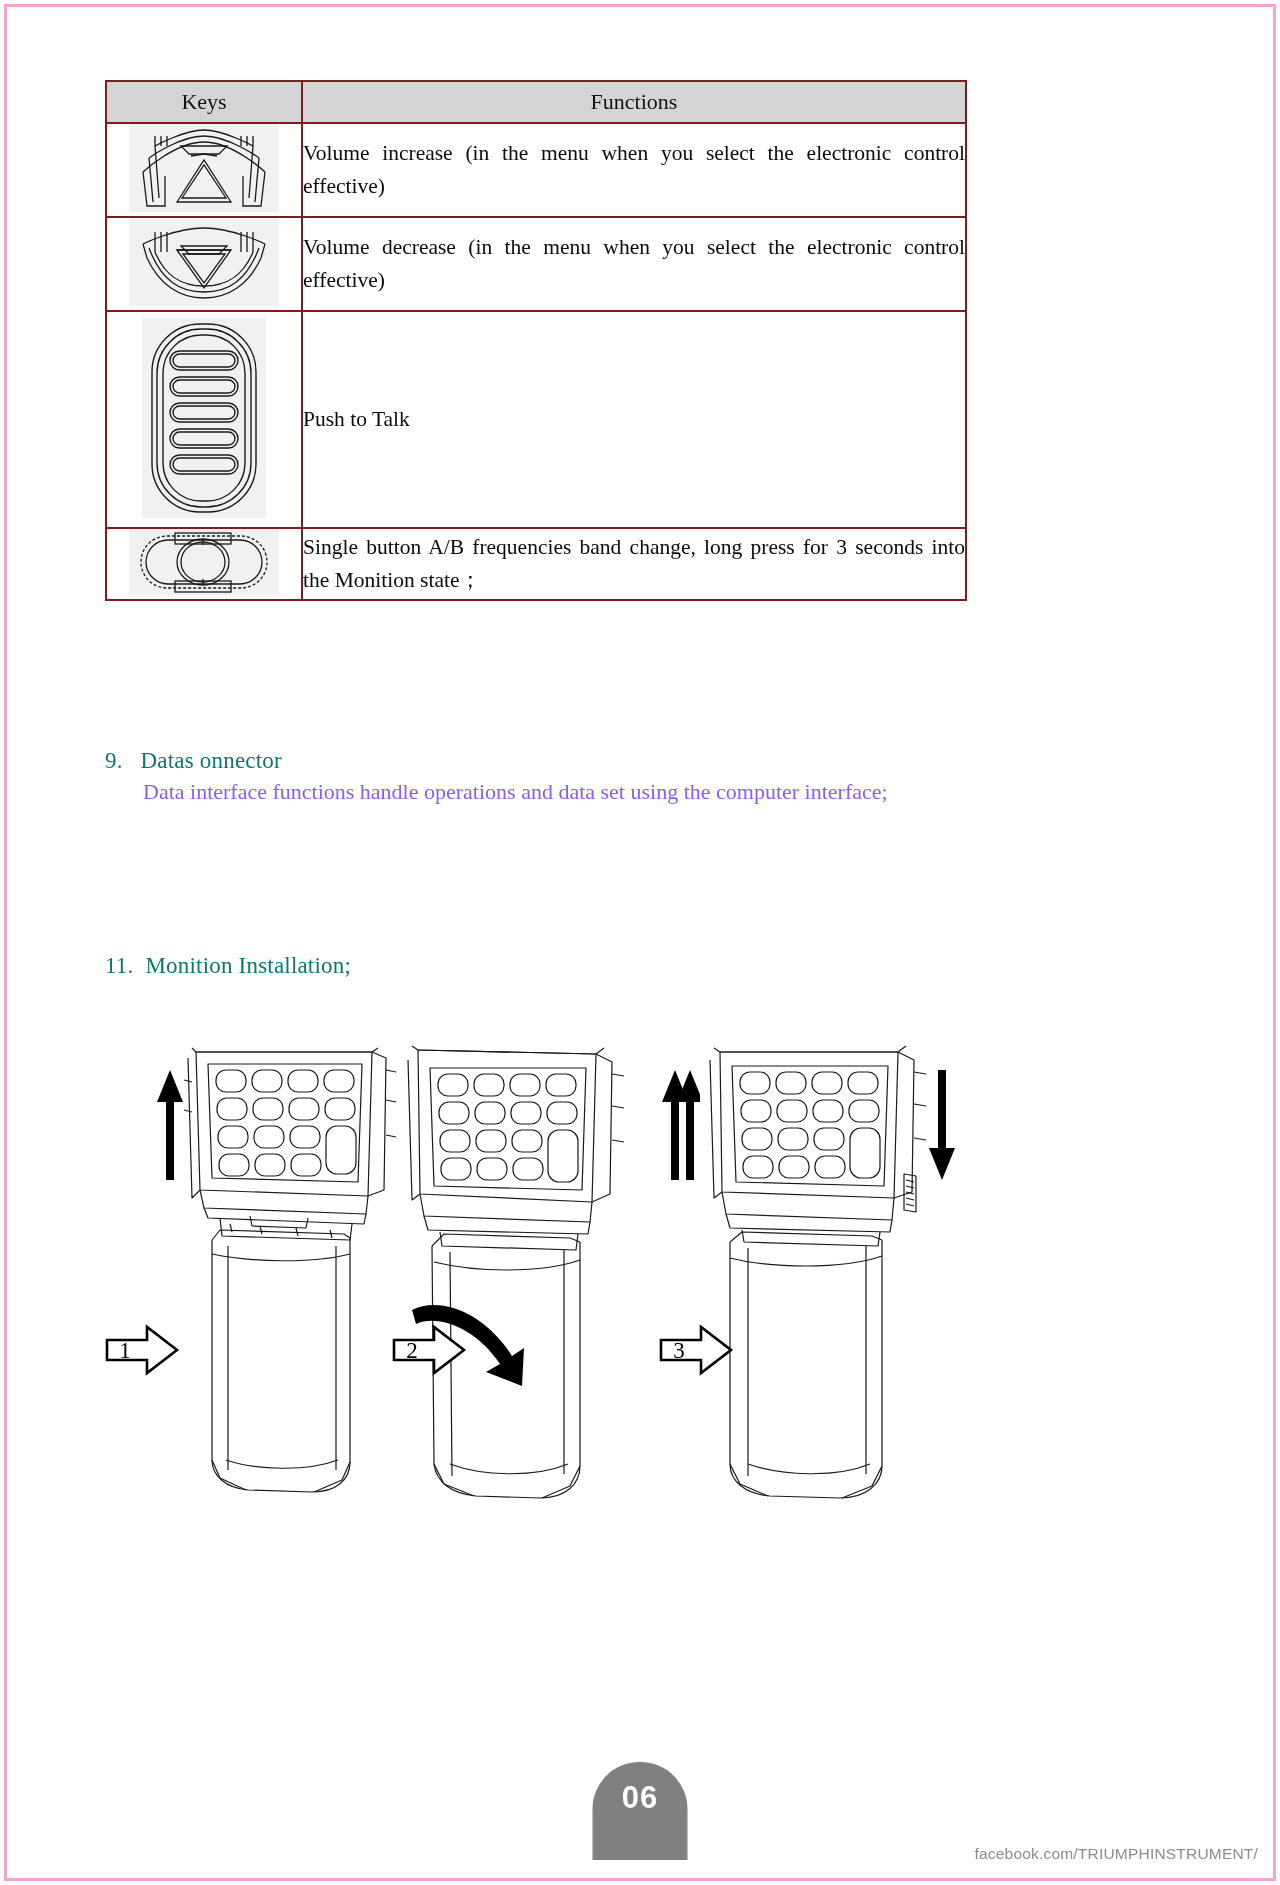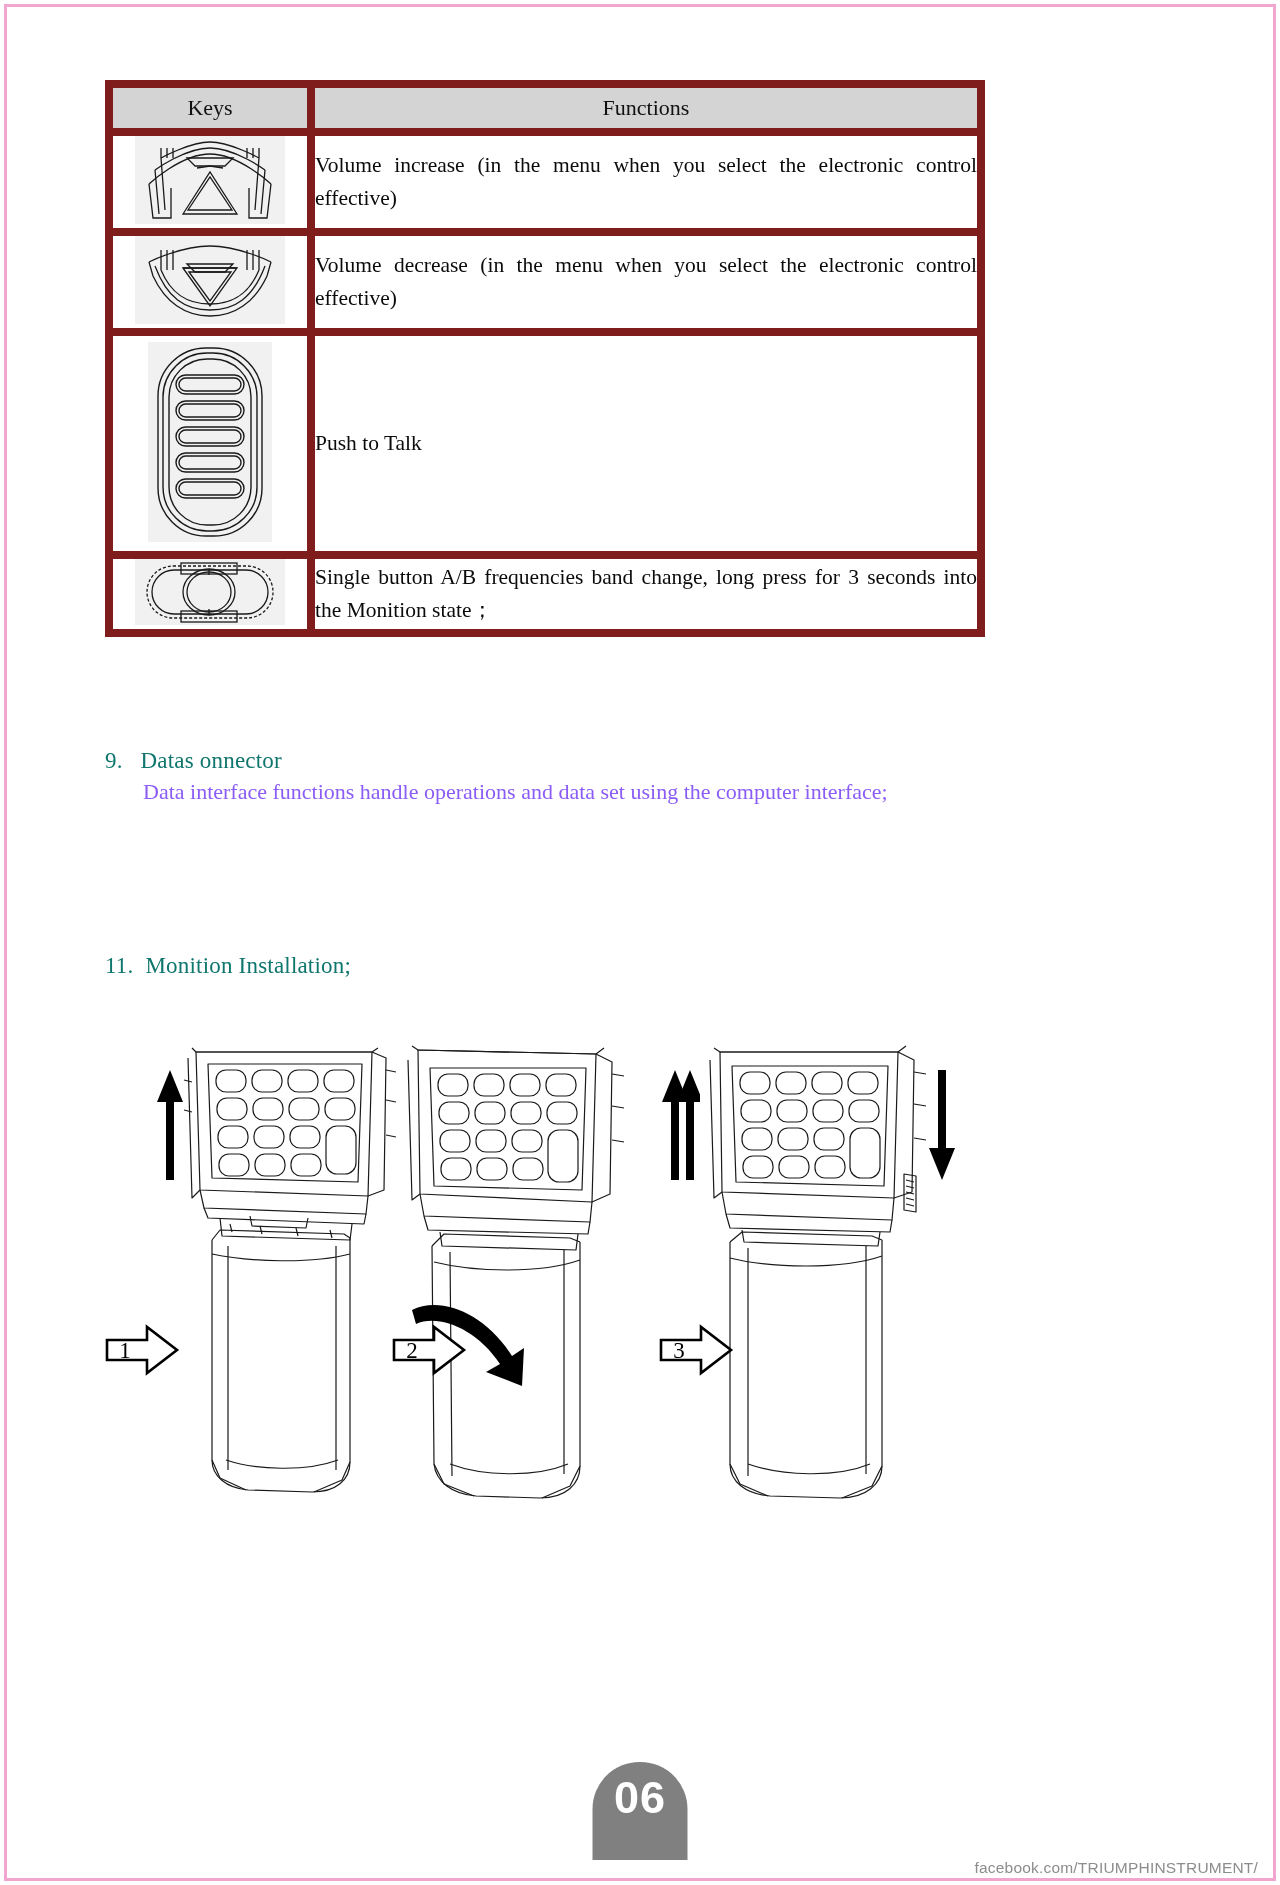--- a/index.html
+++ b/index.html
@@ -35,21 +35,21 @@
   
   #keys-table {
     position: absolute;
     left: 105px;
     top: 80px;
     width: 856px;
     border-collapse: collapse;
     table-layout: fixed;
   }
   #keys-table td, #keys-table th {
-    border: 8px solid #7f1d1d;
+    border: 2px solid #7f1d1d;
     padding: 0;
     vertical-align: middle;
   }
   #keys-table thead th {
     background: #d4d4d4;
     height: 40px;
     font-weight: normal;
     font-size: 22px;
     color: #111;
     text-align: center;
@@ -137,29 +137,29 @@
     left: 50%;
     transform: translateX(-50%);
     bottom: 25px;
     width: 95px;
     height: 98px;
     background: #808080;
     border-radius: 47px 47px 0 0;
     color: #ffffff;
     font-family: "Liberation Sans", sans-serif;
     font-weight: bold;
-    font-size: 45px;
+    font-size: 31px;
     text-align: center;
     line-height: 72px;
     letter-spacing: 1px;
   }
   #watermark {
     position: absolute;
     right: 22px;
-    bottom: 8px;
+    bottom: 22px;
     font-family: "Liberation Sans", sans-serif;
     font-size: 15.5px;
     color: #8c8c8c;
     letter-spacing: 0.2px;
   }
 </style>
 </head>
 <body>
 
 <div id="page">

